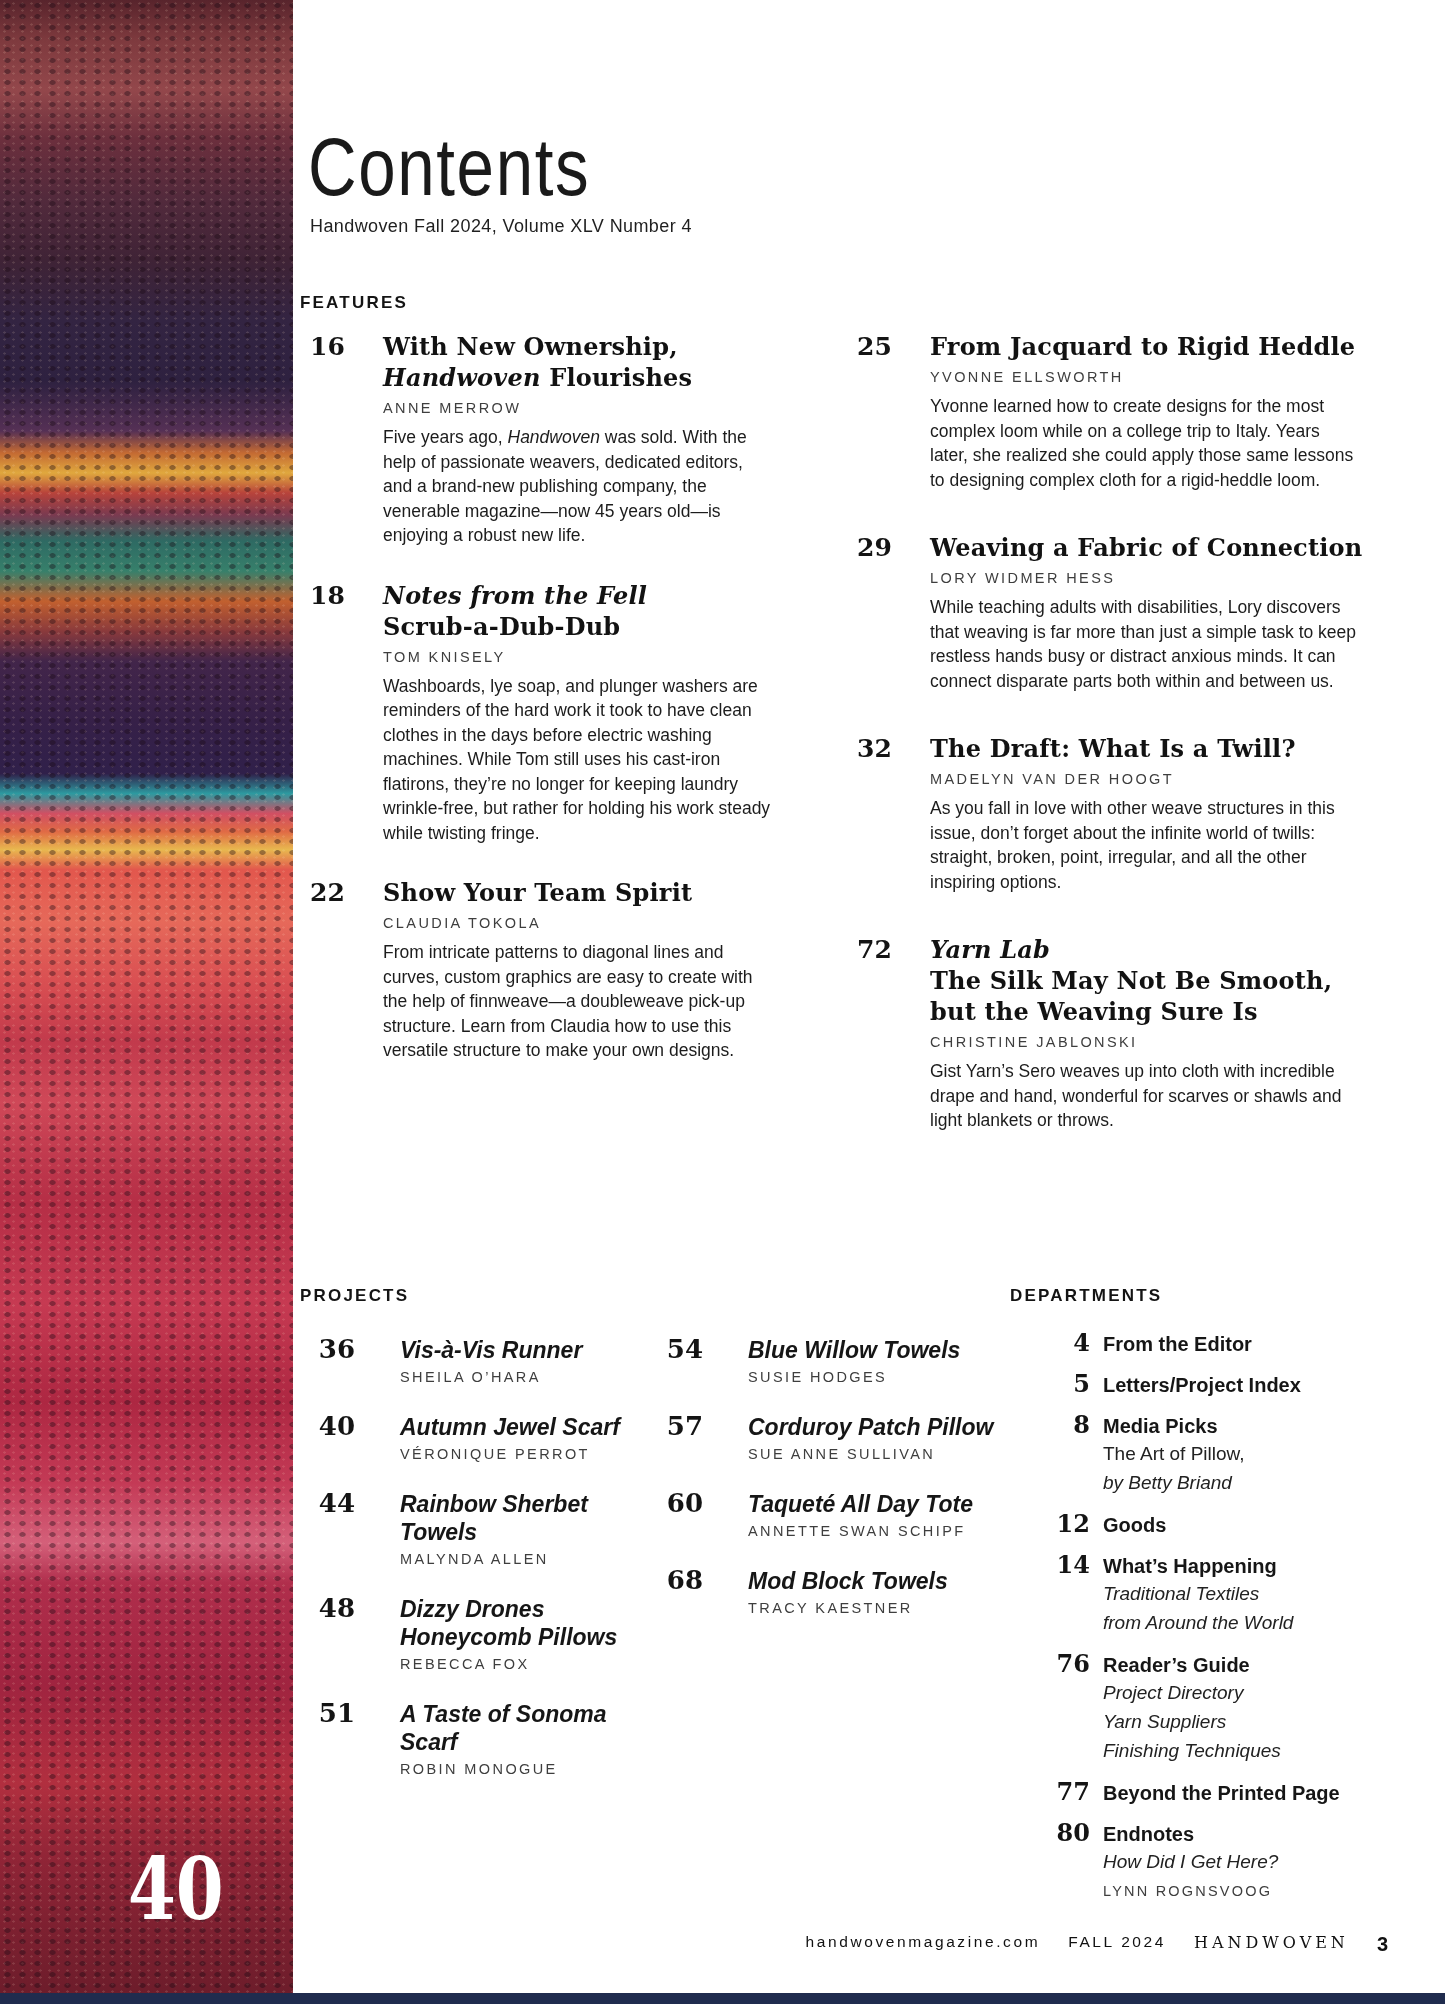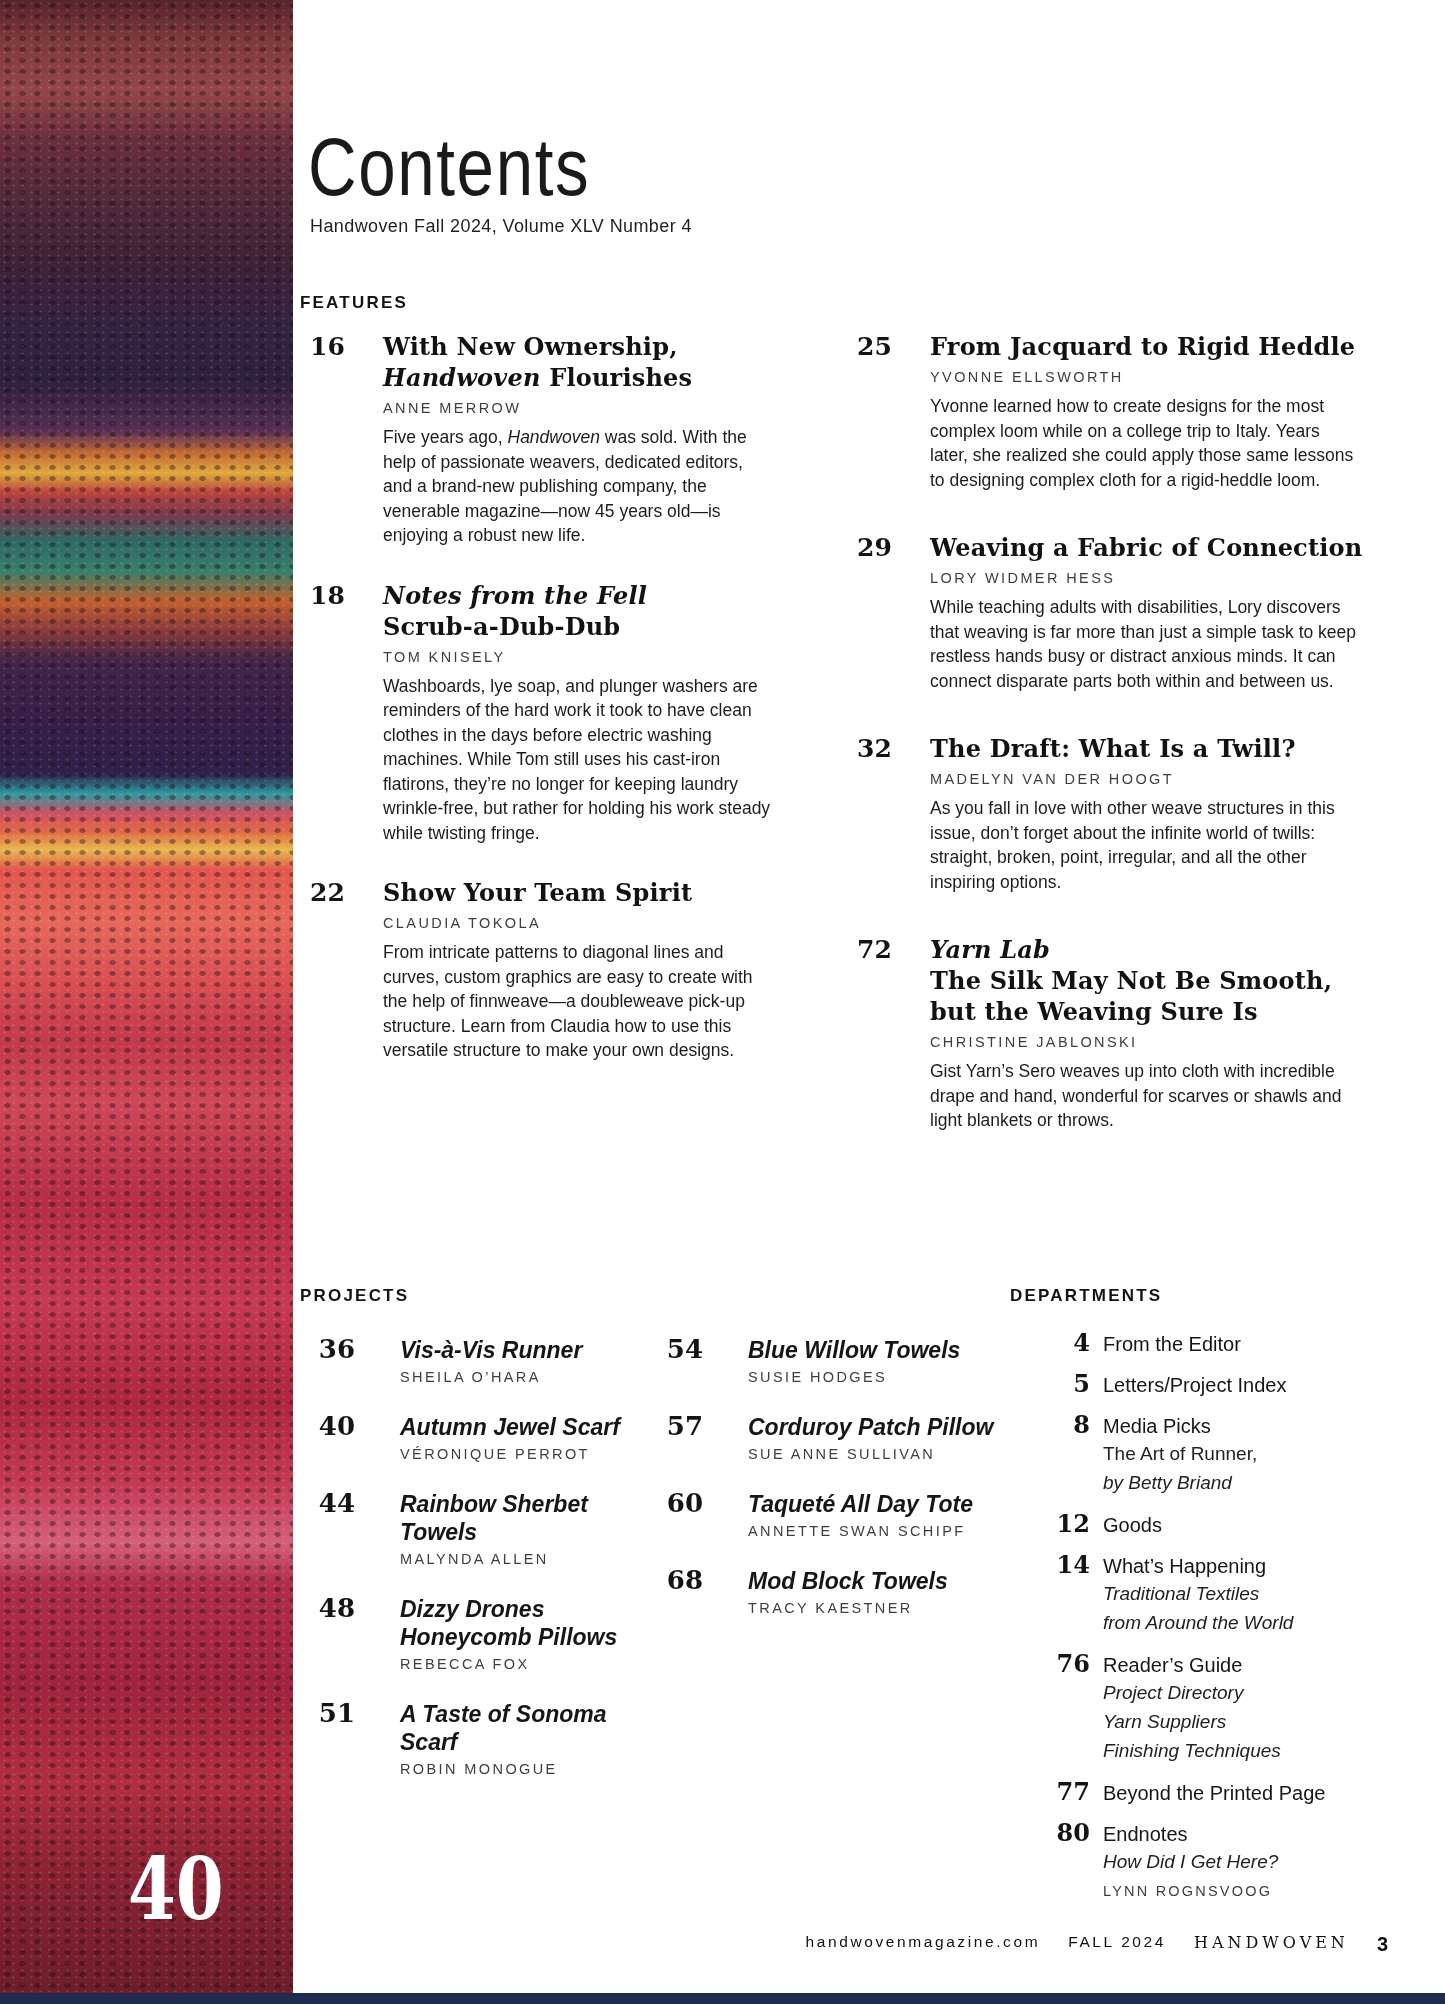--- a/index.html
+++ b/index.html
@@ -78,21 +78,21 @@
   .ptitle { margin:0; font-style:italic; font-weight:bold;
             font-size:23px; line-height:28px; color:#161616; }
   .pauthor { margin-top:5px; font-size:14.5px; letter-spacing:2.4px; color:#3e3e3e; }
 
   
   .departments { position:absolute; left:1010px; top:1286px; width:400px; }
   .departments .section-label { margin-bottom:22px; }
   .dept { display:grid; grid-template-columns:80px 1fr; column-gap:13px;
           align-items:baseline; margin-bottom:12px; }
   .dnum { font-size:24px; text-align:right; }
-  .dlabel { font-weight:normal; font-size:20px; line-height:26px; color:#161616; }
+  .dlabel { font-weight:bold; font-size:20px; line-height:26px; color:#161616; }
   .dsub { font-size:19px; line-height:29px; color:#222222; }
   .dauthor { margin-top:4px; font-size:14.5px; line-height:22px;
              letter-spacing:2.2px; color:#3e3e3e; }
 
   
   .footer { position:absolute; top:1933px; right:57px;
             display:flex; align-items:flex-start; gap:28px; color:#111; }
   .f-site, .f-season { font-size:15.5px; letter-spacing:2.6px; }
   .f-mag  { font-family:"DejaVu Serif", serif; font-size:16px; letter-spacing:4px; }
   .f-page { font-size:20px; font-weight:bold; }
@@ -275,21 +275,21 @@
       <div class="dnum serifnum">5</div>
       <div>
         <div class="dlabel">Letters/Project Index</div>
       </div>
     </div>
 
     <div class="dept">
       <div class="dnum serifnum">8</div>
       <div>
         <div class="dlabel">Media Picks</div>
-        <div class="dsub">The Art of Runner,</div>
+        <div class="dsub">The Art of Pillow,</div>
         <div class="dsub it">by Betty Briand</div>
       </div>
     </div>
 
     <div class="dept">
       <div class="dnum serifnum">12</div>
       <div>
         <div class="dlabel">Goods</div>
       </div>
     </div>

